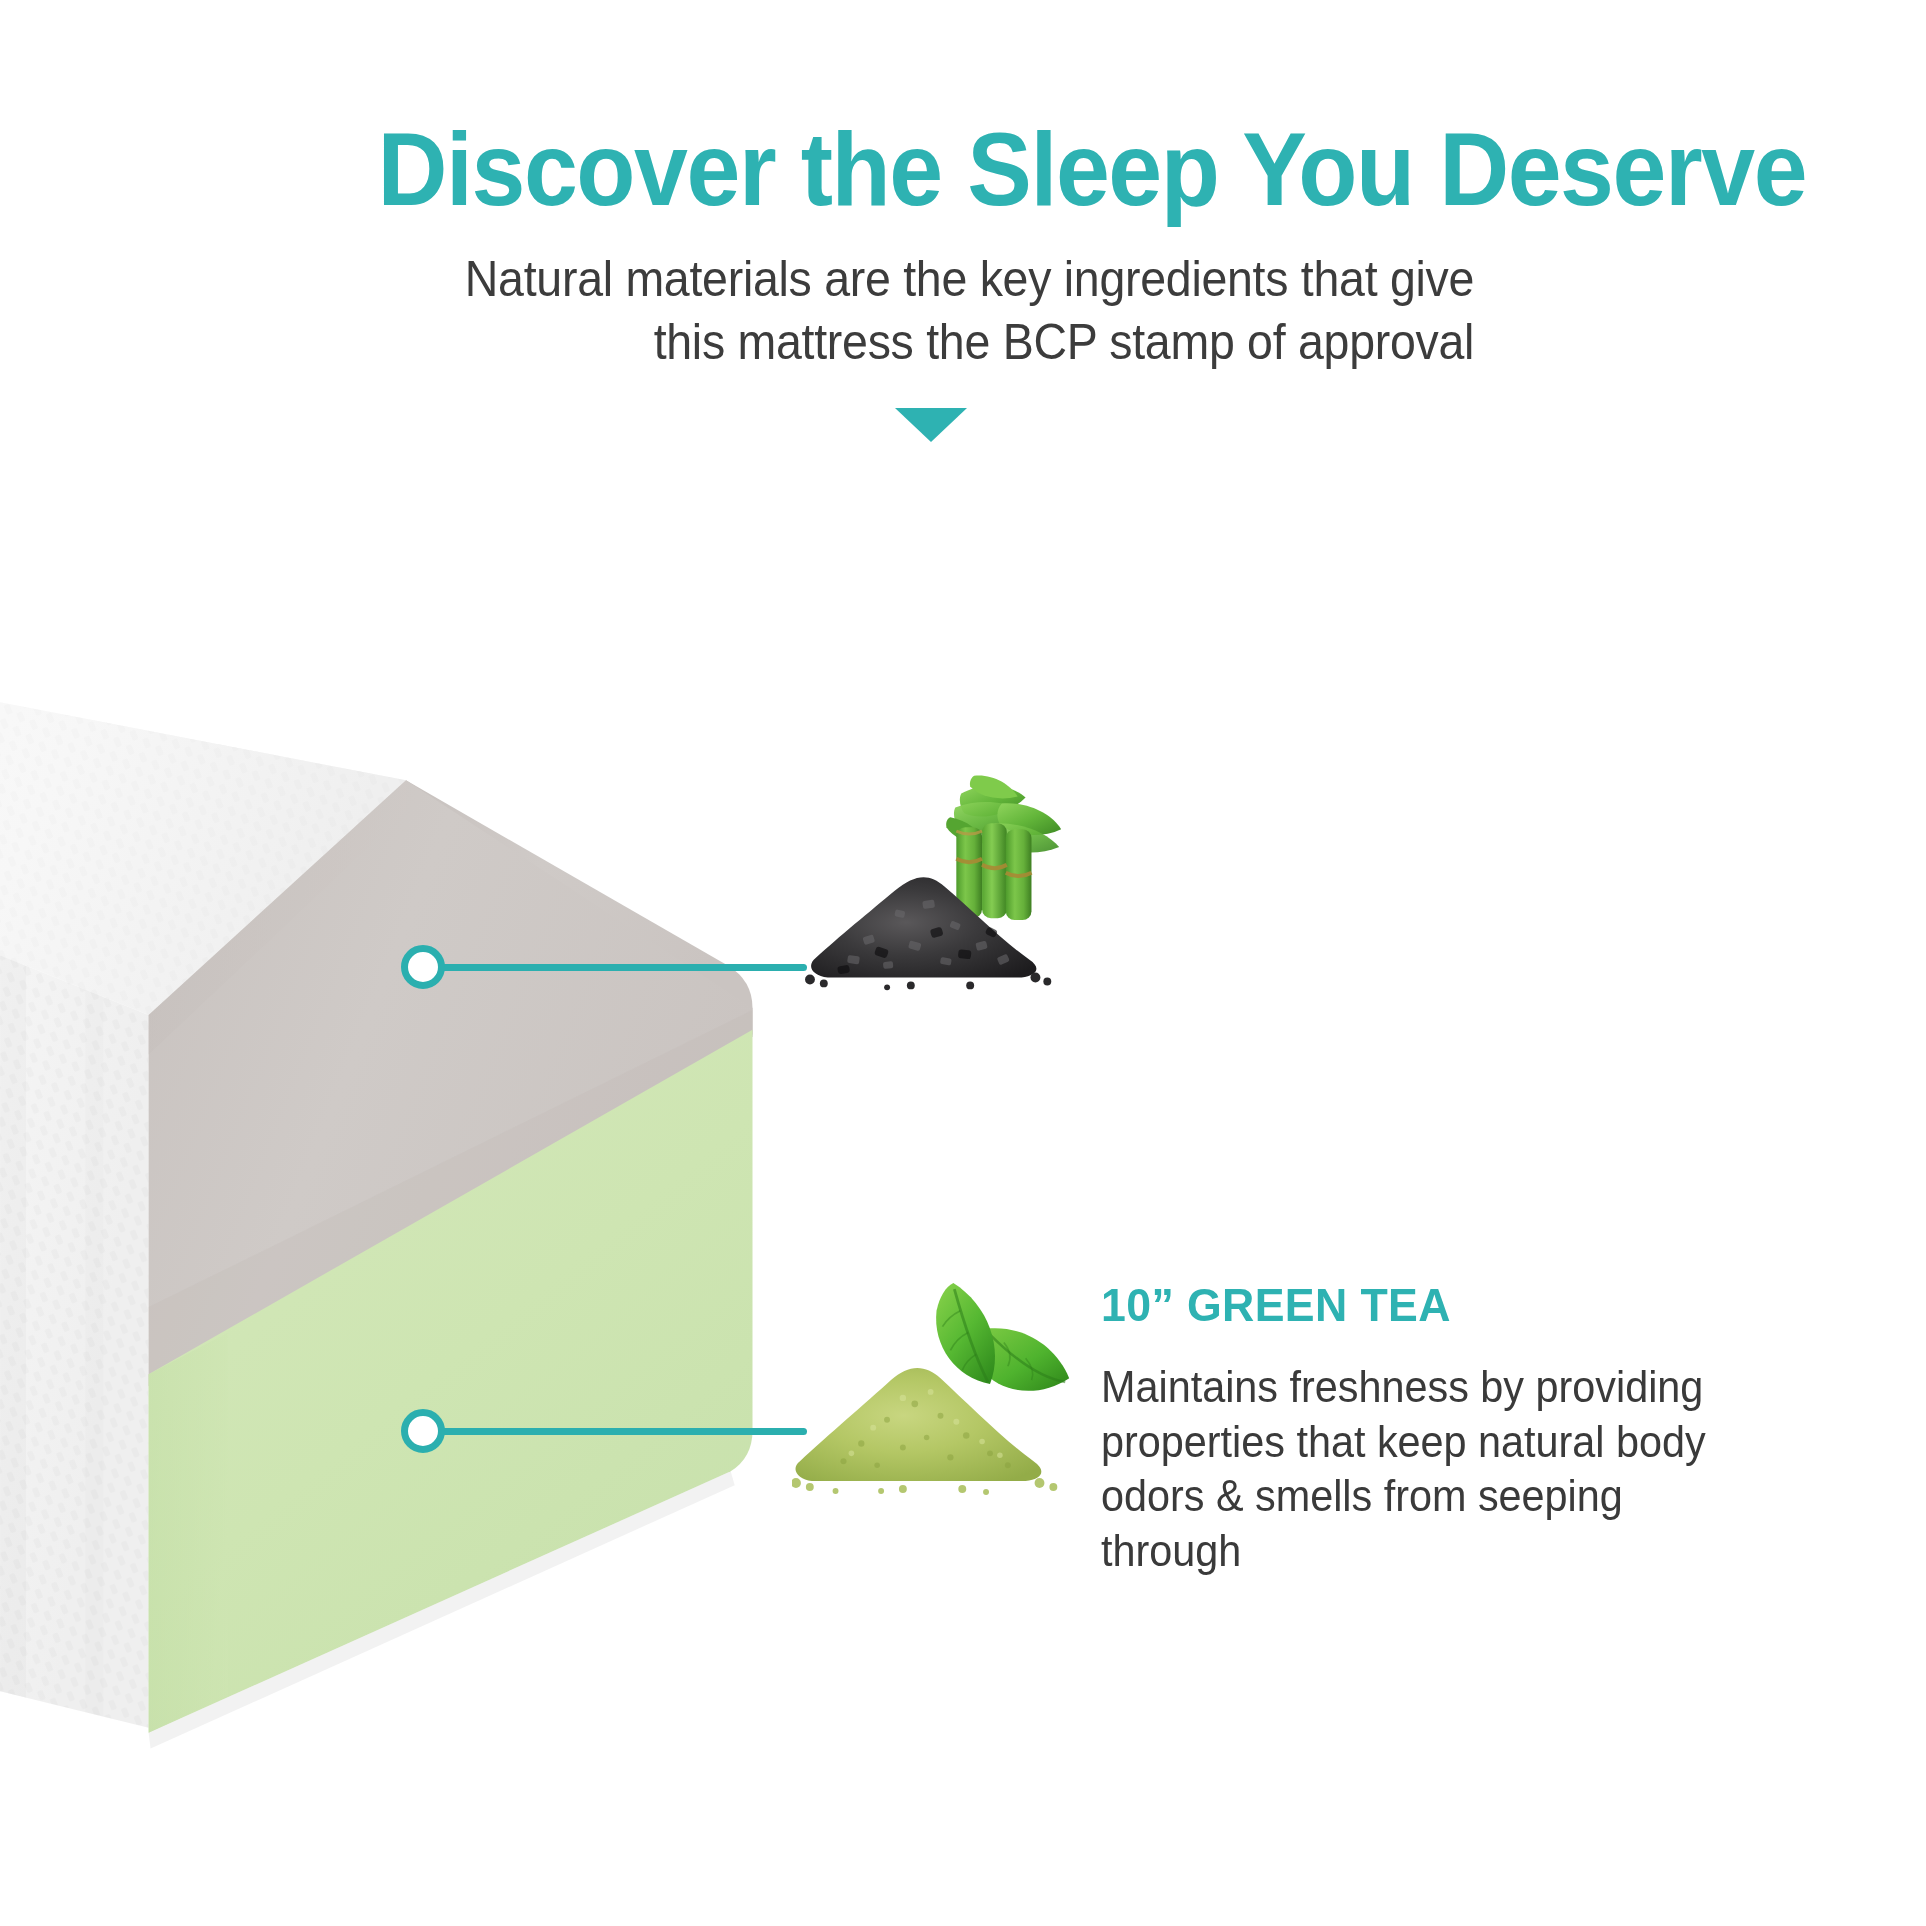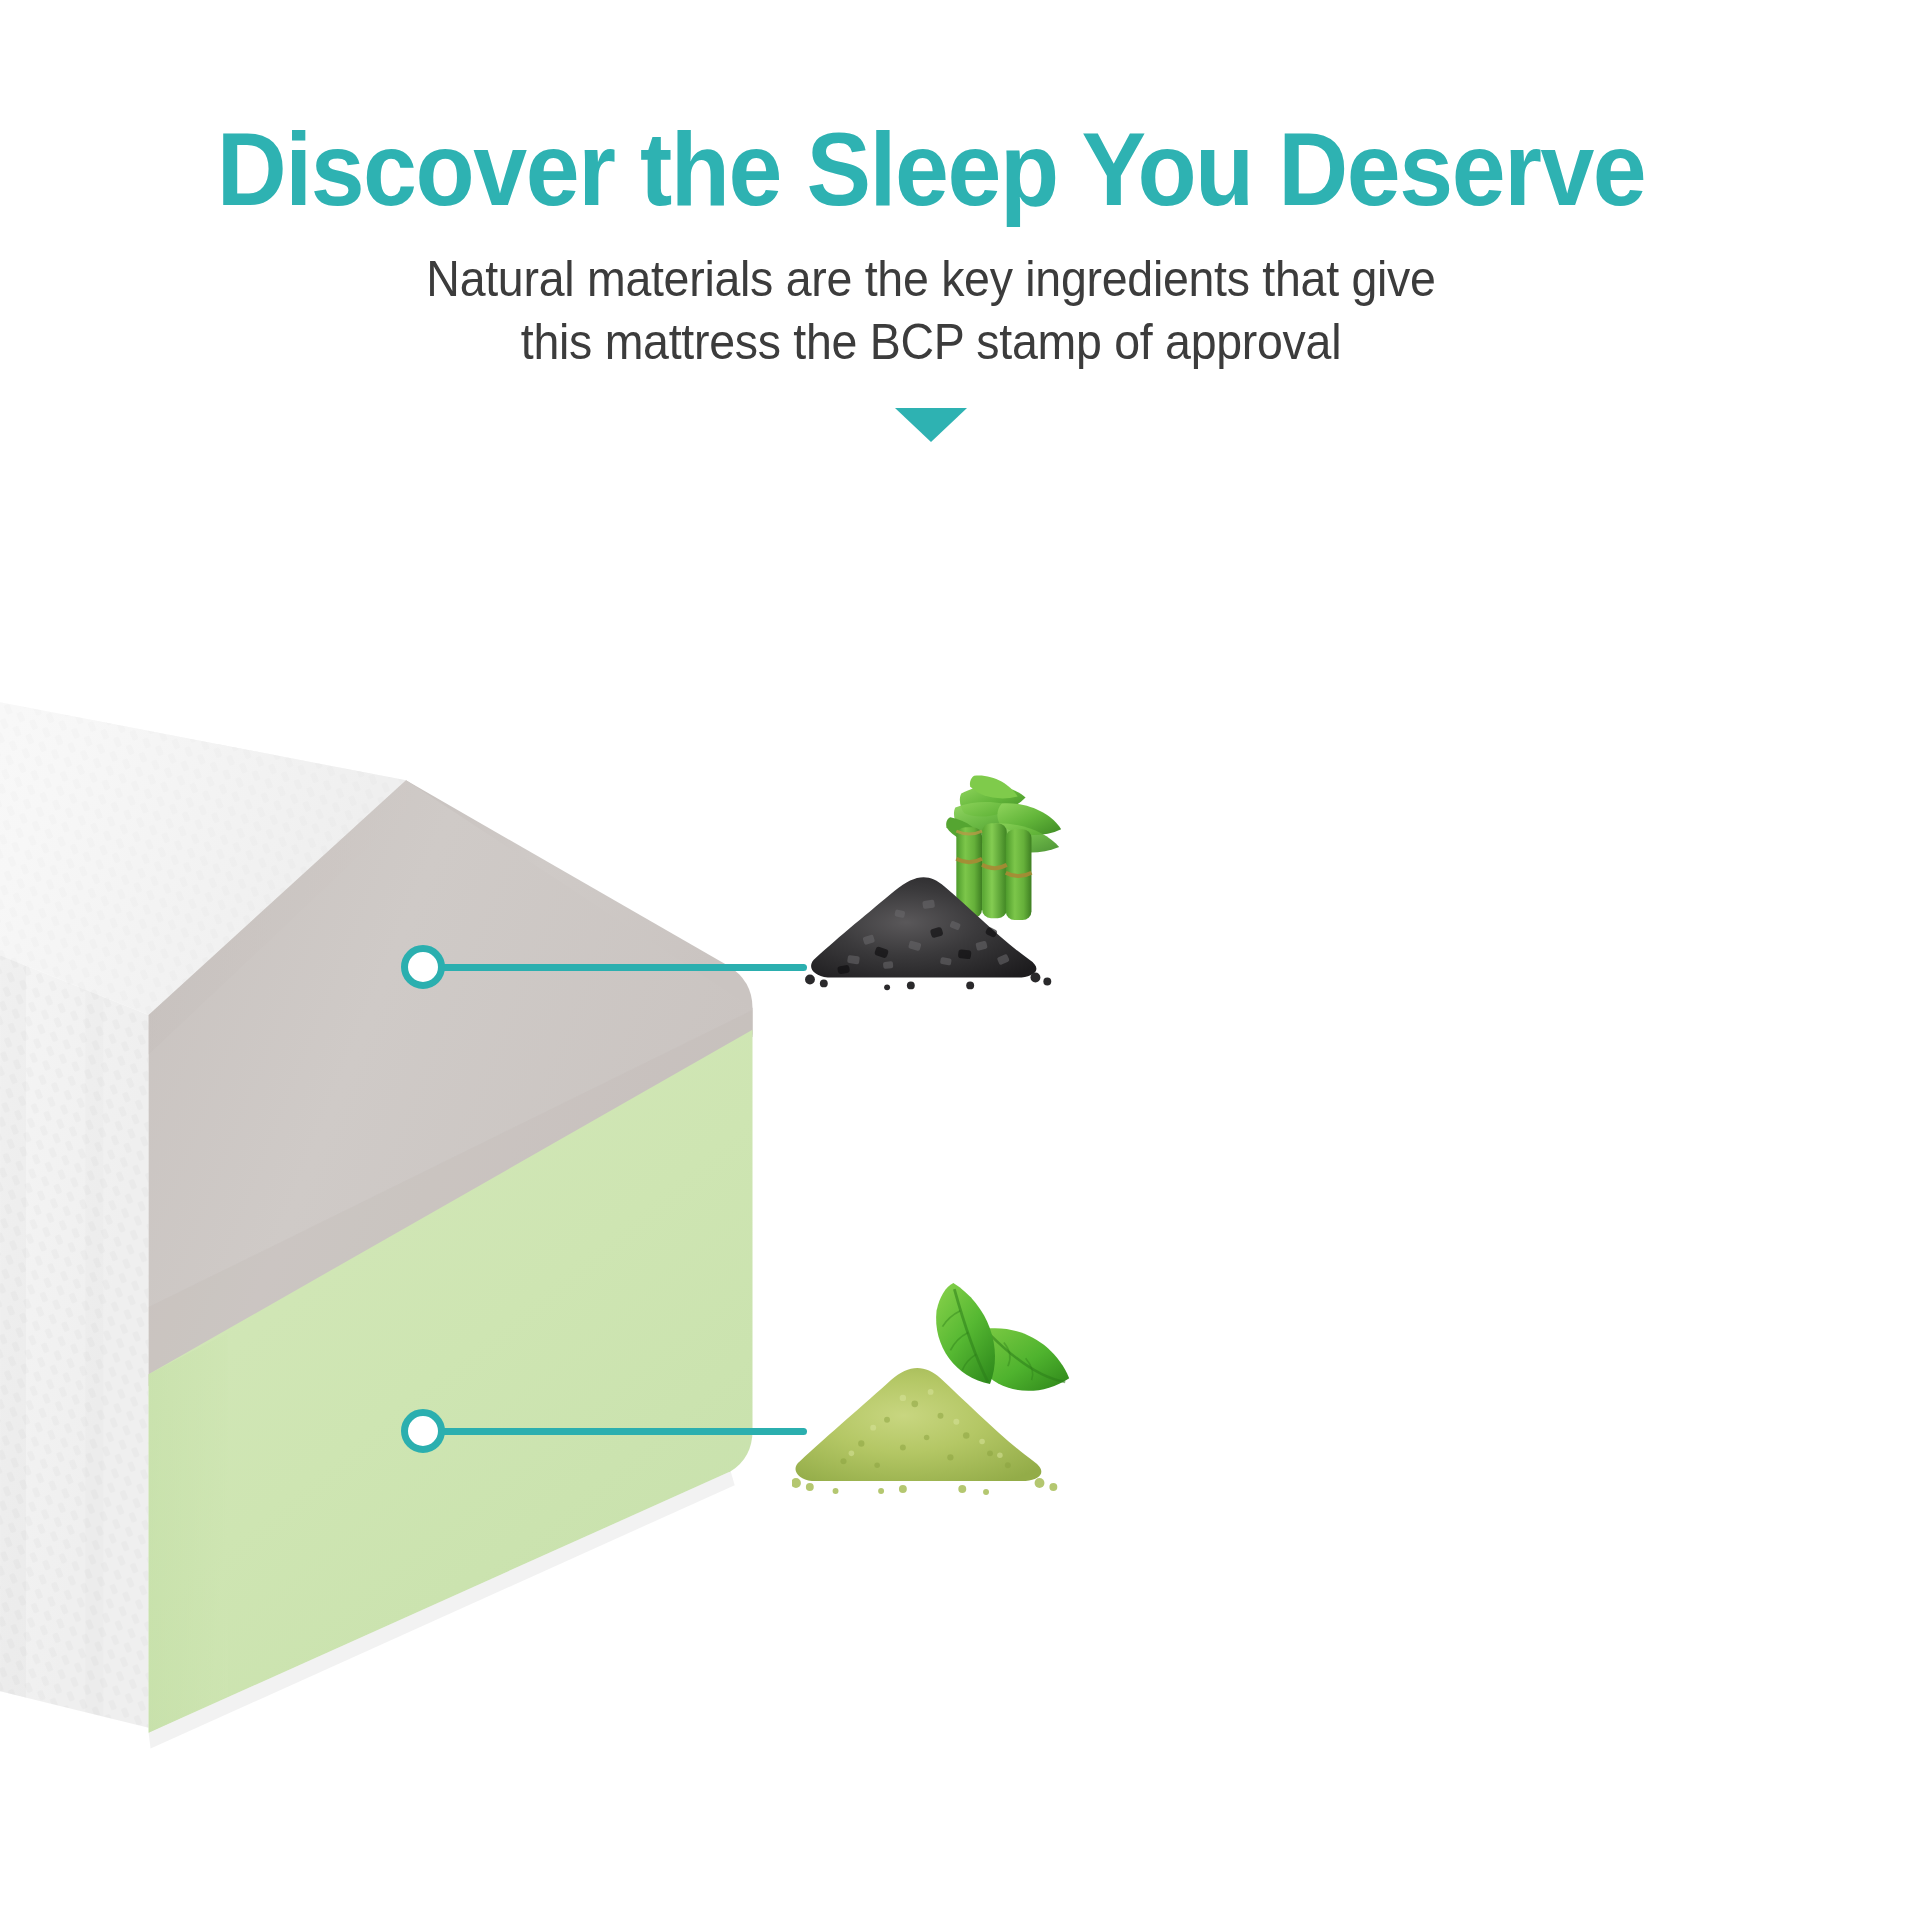--- a/index.html
+++ b/index.html
@@ -14,21 +14,21 @@
     overflow: hidden;
     font-family: "Liberation Sans", sans-serif;
     -webkit-font-smoothing: antialiased;
   }
 
   
   #header {
     position: absolute;
     top: 0; left: 0;
     width: 1862px;
-    text-align: center;
+    text-align: right;
   }
   #page-title {
     margin: 0;
     padding-top: 117px;
     font-size: 103px;
     line-height: 1.02;
     font-weight: 700;
     letter-spacing: -1.5px;
     color: #2EB2B2;
     font-family: "Liberation Sans", sans-serif;
@@ -399,14 +399,18 @@
           <circle cx="264" cy="222" r="4"></circle>
           <circle cx="112" cy="224" r="4"></circle>
           <circle cx="90" cy="226" r="3"></circle>
           <circle cx="172" cy="224" r="4"></circle>
           <circle cx="196" cy="227" r="3"></circle>
           <circle cx="44" cy="226" r="3"></circle>
         </g>
       </g>
     </svg>
   </div>
+  <div class="feature-text">
+    <h2 class="feature-heading">10” GREEN TEA</h2>
+    <p class="feature-body">Maintains freshness by providing properties that keep natural body odors &amp; smells from seeping through</p>
+  </div>
 </div>
 
 
 </body></html>

